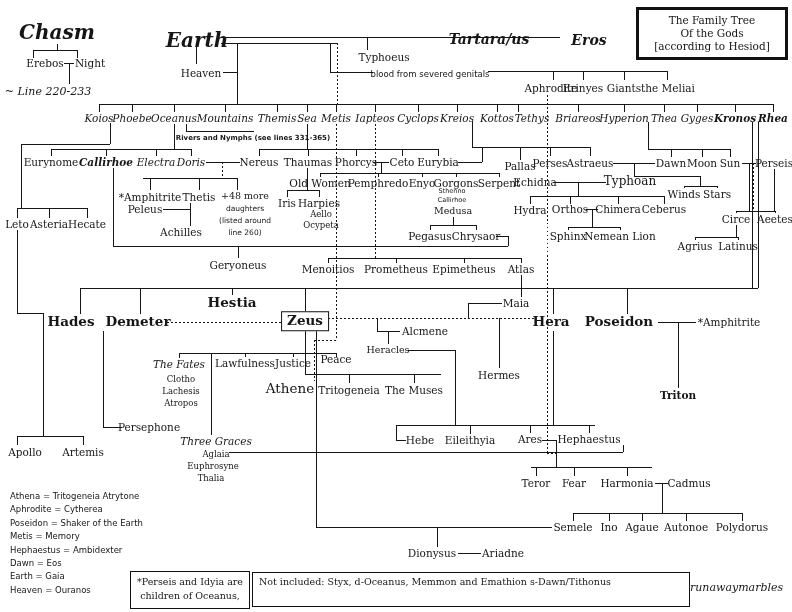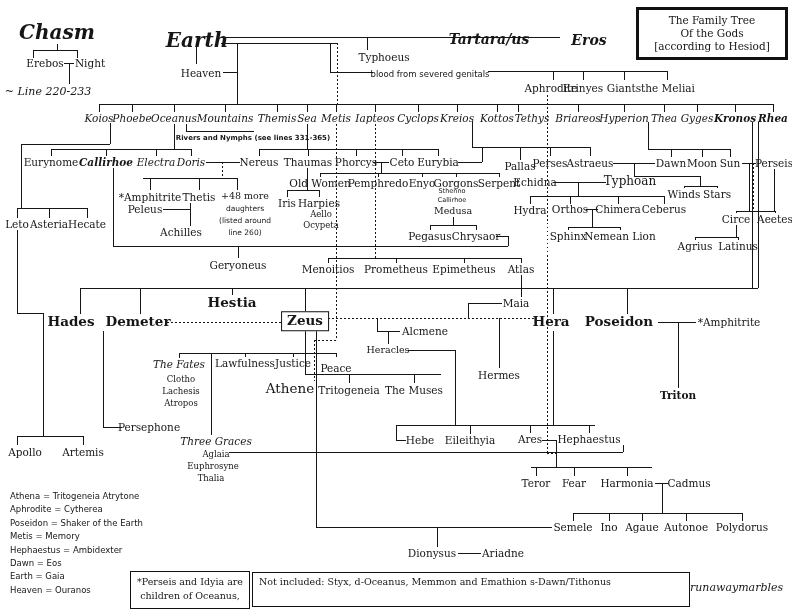--- a/index.html
+++ b/index.html
@@ -342,21 +342,21 @@
       <div class="nd f13 b" style="left: 551px; top: 322px;">Hera</div>
       <div class="nd f13 b" style="left: 619px; top: 322px;">Poseidon</div>
       <div class="nd " style="left: 729px; top: 322px;">*Amphitrite</div>
       <div class="nd f95" style="left: 388px; top: 350px;">Heracles</div>
       <div class="nd i" style="left: 179px; top: 364px;">The Fates</div>
       <div class="nd f85" style="left: 181px; top: 379px;">Clotho</div>
       <div class="nd f85" style="left: 181px; top: 391px;">Lachesis</div>
       <div class="nd f85" style="left: 181px; top: 403px;">Atropos</div>
       <div class="nd " style="left: 245px; top: 363px;">Lawfulness</div>
       <div class="nd " style="left: 293px; top: 363px;">Justice</div>
-      <div class="nd " style="left: 336px; top: 368px; text-align: center;">Peace</div>
+      <div class="nd " style="left: 336px; top: 359px; text-align: center;">Peace</div>
       <div class="nd f13" style="left: 290px; top: 389px;">Athene</div>
       <div class="nd " style="left: 349px; top: 390px;">Tritogeneia</div>
       <div class="nd " style="left: 414px; top: 390px;">The Muses</div>
       <div class="nd " style="left: 499px; top: 375px;">Hermes</div>
       <div class="nd " style="left: 678px; top: 395px; font-weight: bold;">Triton</div>
       <div class="nd " style="left: 149px; top: 427px;">Persephone</div>
       <div class="nd i" style="left: 216px; top: 441px;">Three Graces</div>
       <div class="nd f85" style="left: 216px; top: 454px;">Aglaia</div>
       <div class="nd f85" style="left: 213px; top: 466px;">Euphrosyne</div>
       <div class="nd f85" style="left: 211px; top: 478px;">Thalia</div>

